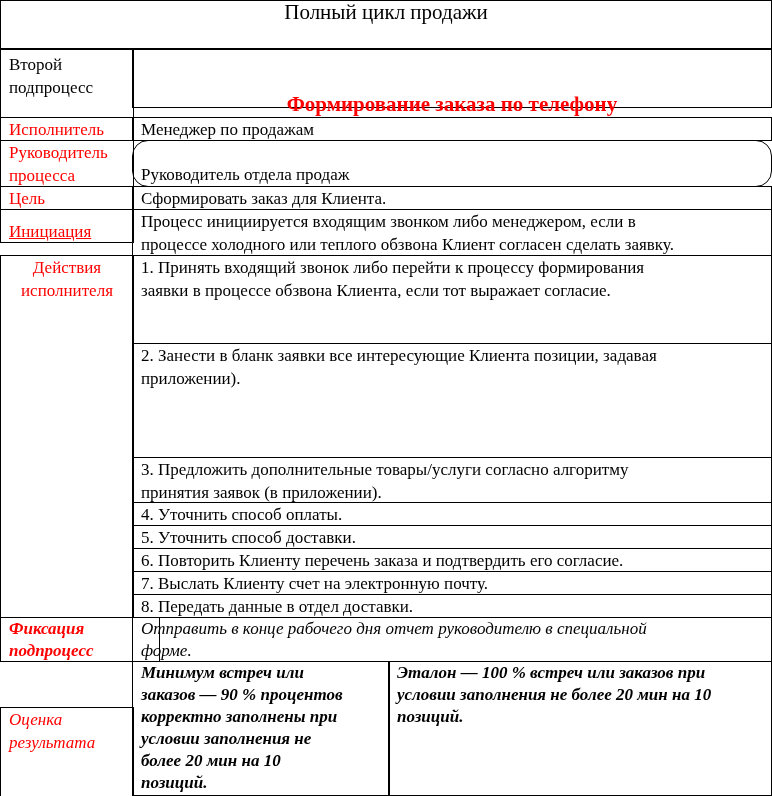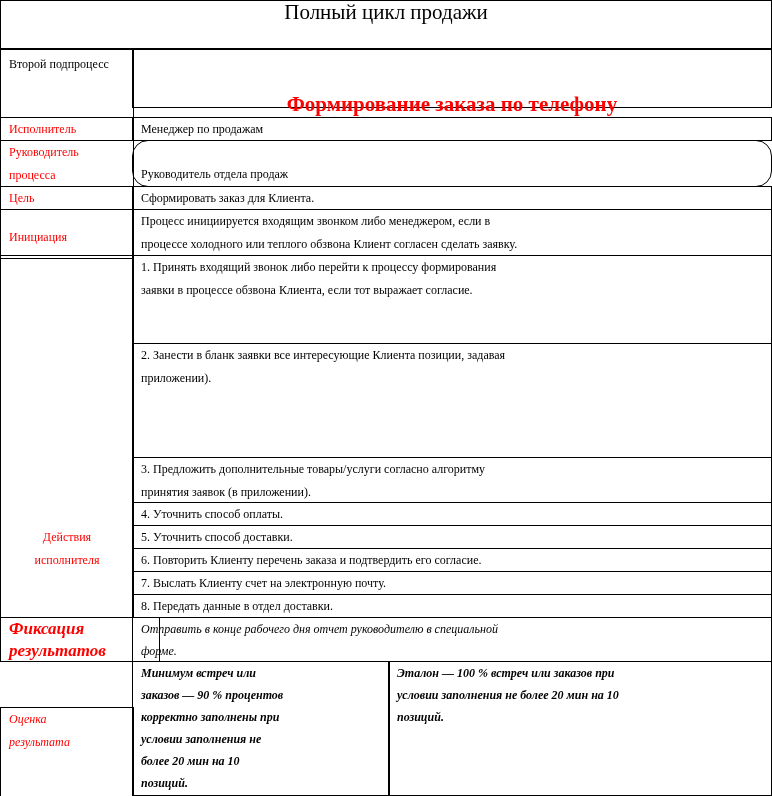--- a/index.html
+++ b/index.html
@@ -1,19 +1,19 @@
 <!DOCTYPE html>
 <html><head>
 <meta charset="utf-8">
 <style>
   html, body { margin: 0; padding: 0; background: #ffffff; }
   body { width: 772px; height: 796px; position: relative; overflow: hidden;
          font-family: "Liberation Serif", "DejaVu Serif", serif; color: #000; }
   .doc { position: absolute; left: 0; top: 0; width: 772px; height: 796px; }
-  .cell { position: absolute; box-sizing: border-box; border: 1.5px solid #000; font-size: 12px; line-height: 23px; }
+  .cell { position: absolute; box-sizing: border-box; border: 1.5px solid #000; font-size: 17px; line-height: 23px; }
   .red { color: #ff0000; }
   .txt { padding: 0 8px; }
   .title { font-size: 21px; text-align: center; padding-top: 0; }
   .subhead { font-size: 21px; font-weight: bold; text-align: center; }
   .fix-label { font-style: italic; font-weight: bold; color: #ff0000; font-size: 17px; }
   .fix-val { font-style: italic; }
   .eval-label { font-style: italic; color: #ff0000; }
   .eval-val { font-style: italic; font-weight: bold; }
   .center { text-align: center; }
 </style>
@@ -48,29 +48,29 @@
     <span>Руководитель  отдела продаж</span>
   </div>
 
   <div class="cell txt red" style="left:0; top:186px; width:134px; height:24px;">
     <span>Цель</span>
   </div>
   <div class="cell txt" style="left:132px; top:186px; width:640px; height:24px;">
     <span>Сформировать заказ для Клиента.</span>
   </div>
 
-  <div class="cell txt red" style="left:0; top:209px; width:134px; height:50px; padding-top:16px;">
+  <div class="cell txt red" style="left:0; top:209px; width:134px; height:34px; padding-top:10px;text-decoration:underline;">
     <span>Инициация</span>
   </div>
   <div class="cell txt" style="left:132px; top:209px; width:640px; height:47px;">
     <div>Процесс инициируется  входящим звонком либо менеджером,  если в</div>
     <div>процессе холодного или теплого обзвона Клиент согласен сделать заявку.</div>
   </div>
 
-  <div class="cell red center" style="left:0; top:255px; width:134px; height:363px; padding-top:270px;">
+  <div class="cell red center" style="left:0; top:255px; width:134px; height:363px; ">
     <div>Действия</div>
     <div>исполнителя</div>
   </div>
 
   <div class="cell txt" style="left:132px; top:255px; width:640px; height:89px;">
     <div>1. Принять входящий звонок либо перейти к процессу формирования</div>
     <div>заявки в процессе обзвона Клиента, если тот выражает согласие.</div>
   </div>
   <div class="cell txt" style="left:132px; top:343px; width:640px; height:115px;">
     <div>2. Занести  в бланк заявки все интересующие  Клиента позиции, задавая</div>
@@ -91,21 +91,21 @@
   </div>
   <div class="cell txt" style="left:132px; top:571px; width:640px; height:24px;">
     <div>7. Выслать Клиенту счет на электронную почту.</div>
   </div>
   <div class="cell txt" style="left:132px; top:594px; width:640px; height:24px;">
     <div>8. Передать  данные в отдел доставки.</div>
   </div>
 
   <div class="cell txt fix-label" style="left:0; top:617px; width:160px; height:45px; line-height:22px;">
     <div>Фиксация</div>
-    <div>результатов</div>
+    <div>подпроцесс</div>
   </div>
   <div class="cell txt fix-val" style="left:132px; top:617px; width:640px; height:45px; line-height:22px;">
     <div>Отправить в конце рабочего дня отчет руководителю в специальной</div>
     <div>форме.</div>
   </div>
 
   <div class="cell txt eval-label" style="left:0; top:661px; width:134px; height:135px;margin-top:46px;">
     <div>Оценка</div>
     <div>результата</div>
   </div>

